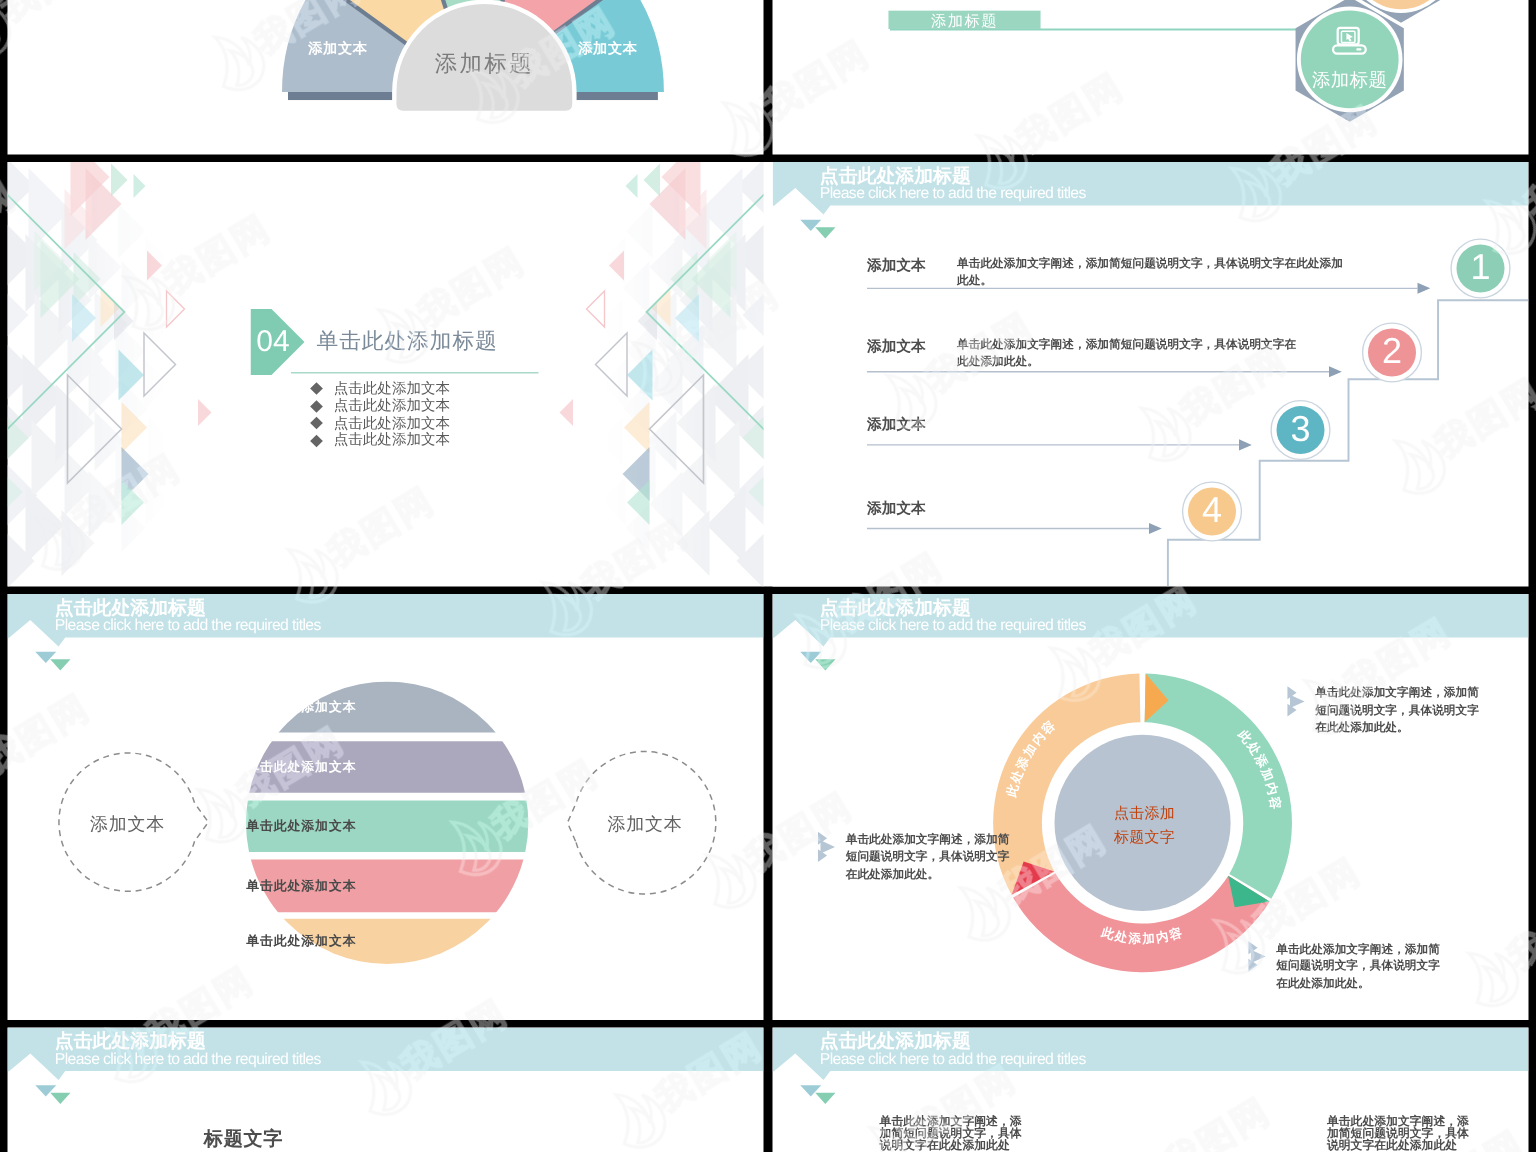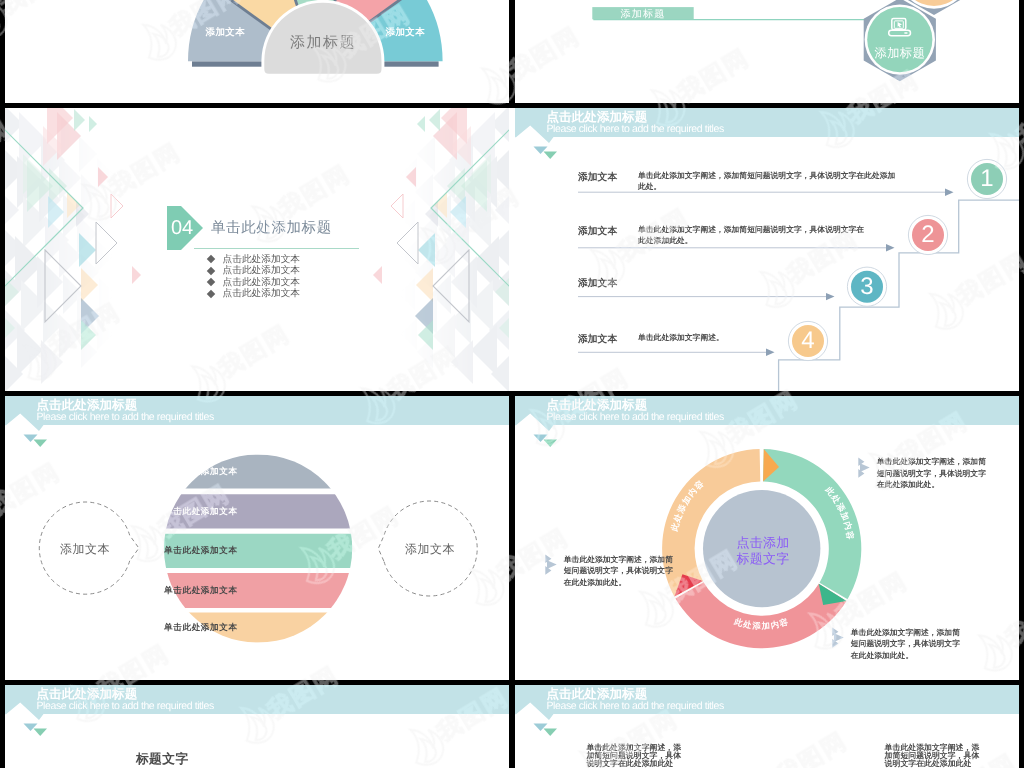--- a/index.html
+++ b/index.html
@@ -38,21 +38,21 @@
   .hx-svg{position:absolute;left:0;top:0;}
   .hx-pill-lab{position:absolute;left:77.3px;top:188px;width:101.4px;text-align:center;font-size:10.2px;color:#fff;letter-spacing:1px;}
   .hx-body{position:absolute;left:82.2px;top:205.5px;width:215px;font-size:8px;font-weight:bold;color:#4d4d4d;line-height:10.2px;}
   .hx-hexlab{position:absolute;left:334.8px;top:225.3px;width:100px;text-align:center;font-size:12.3px;color:#fff;letter-spacing:0.3px;}
   
   .fan-svg{position:absolute;left:0;top:0;}
   .fan-lab{position:absolute;width:80px;text-align:center;font-size:9.5px;font-weight:bold;color:#fff;letter-spacing:0.4px;}
   .fan-center-lab{position:absolute;width:140px;text-align:center;font-size:15px;color:#7b7b7b;letter-spacing:1.5px;}
   
   .dn-svg{position:absolute;left:0;top:0;}
-  .dn-c1{position:absolute;width:140px;text-align:center;font-size:13px;color:#8b5cf6;letter-spacing:0.2px;line-height:16.4px;}
+  .dn-c1{position:absolute;width:140px;text-align:center;font-size:10px;color:#c2410c;letter-spacing:0.2px;line-height:16.4px;}
   .dn-noteblk{position:absolute;display:flex;align-items:flex-start;}
   .dn-ico{flex:0 0 auto;margin-top:0.5px;}
   .dn-note{position:static;font-size:7.8px;font-weight:bold;color:#4d4d4d;line-height:11.7px;width:110px;margin-left:6.8px;}
   
   .bc-svg{position:absolute;left:0;top:0;}
   .bc-txt{position:absolute;width:188px;font-size:8.6px;font-weight:bold;color:#4a4a4a;letter-spacing:0.6px;}
   .bc-bub{position:absolute;width:110px;text-align:center;font-size:12px;color:#626262;letter-spacing:0.5px;}
   
   .stair-svg{position:absolute;left:0;top:0;}
   .st-label{position:absolute;font-size:9.8px;font-weight:bold;color:#4d4d4d;letter-spacing:0px;}
@@ -275,21 +275,20 @@
     </svg>
     <div class="st-label" style="left:63px;top:62.5px">添加文本</div>
     <div class="st-text" style="left:123px;top:63.0px;width:259px">单击此处添加文字阐述，添加简短问题说明文字，具体说明文字在此处添加此处。</div>
     <div class="st-num" style="left:452.0px;top:51.0px">1</div>
     <div class="st-label" style="left:63px;top:116.5px">添加文本</div>
     <div class="st-text" style="left:123px;top:117.0px;width:230px">单击此处添加文字阐述，添加简短问题说明文字，具体说明文字在此处添加此处。</div>
     <div class="st-num" style="left:393.0px;top:107.0px">2</div>
     <div class="st-label" style="left:63px;top:168.5px">添加文本</div>
     <div class="st-num" style="left:332.0px;top:158.7px">3</div>
     <div class="st-label" style="left:63px;top:224.5px">添加文本</div>
-    <div class="st-text" style="left:123px;top:225.0px;width:300px">单击此处添加文字阐述。</div>
     <div class="st-num" style="left:273.0px;top:213.0px">4</div>
   </div>
   <div class="slide" id="s4">
     <div class="hdr">
       <svg class="band" viewBox="0 0 504 56" width="504" height="56">
         <path d="M0,0 H504 V29 H38.5 L34,35 L15.2,17.4 L1,29.2 L0,29.2 Z" fill="#C2E2E7"></path>
         <polygon points="18.5,38.5 32.5,38.5 25.5,46" fill="#9DCCD7"></polygon>
         <polygon points="28.5,43.5 42,43.5 35.2,51" fill="#86CEB2"></polygon>
       </svg>
       <div class="hdr-cn">点击此处添加标题</div>

